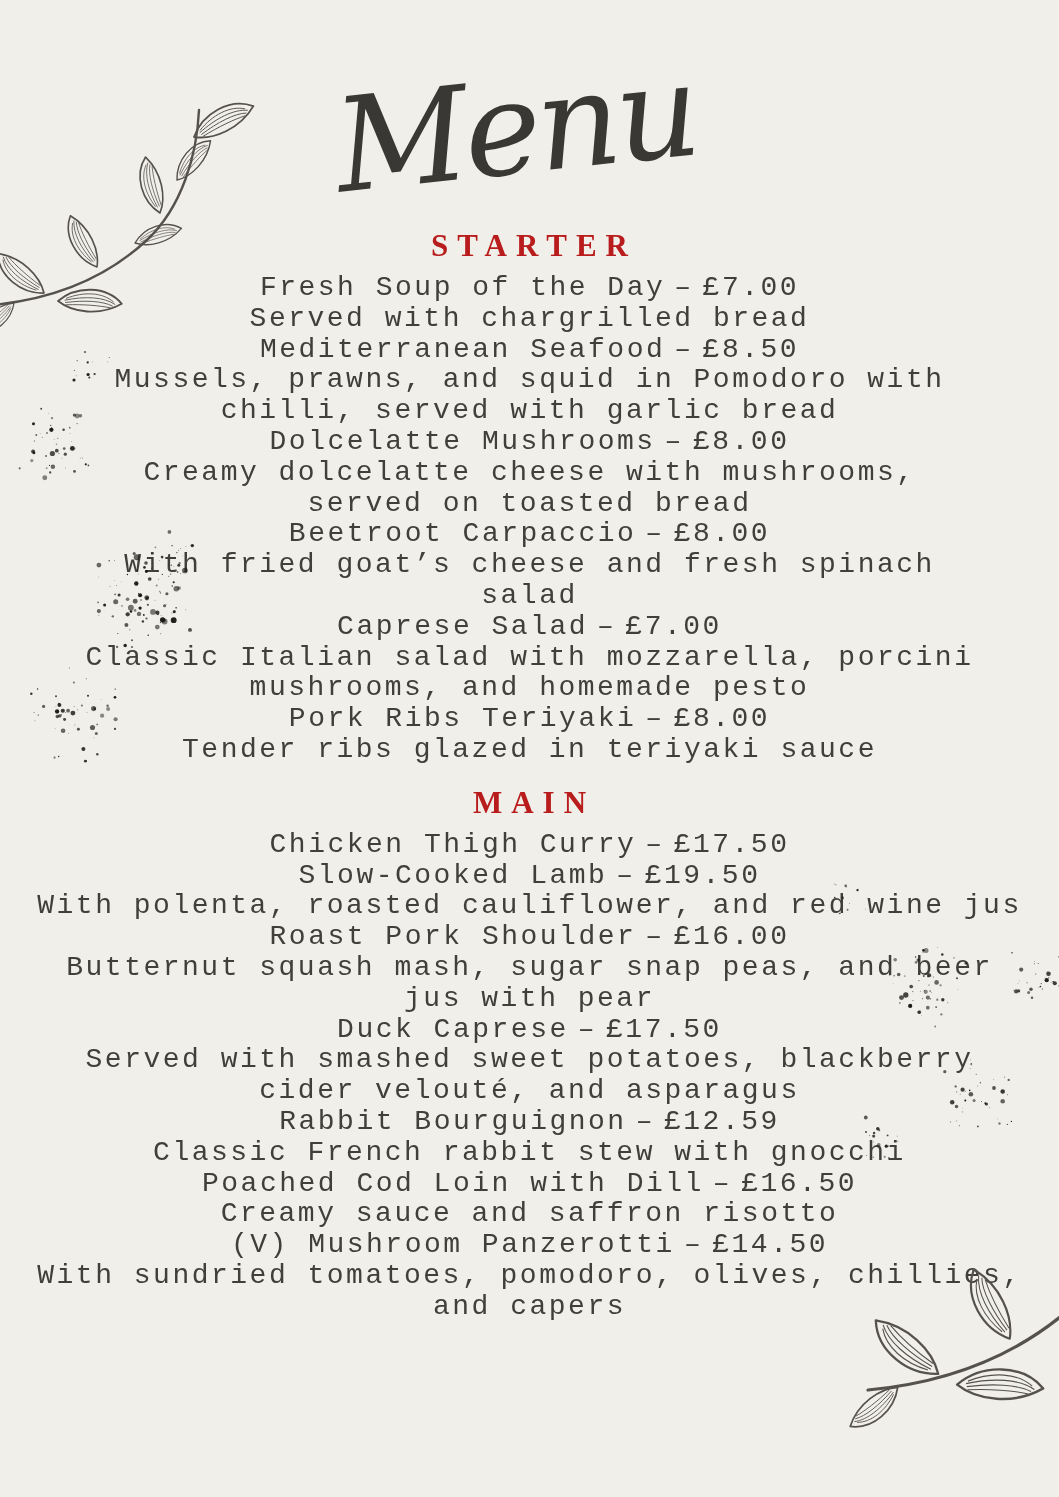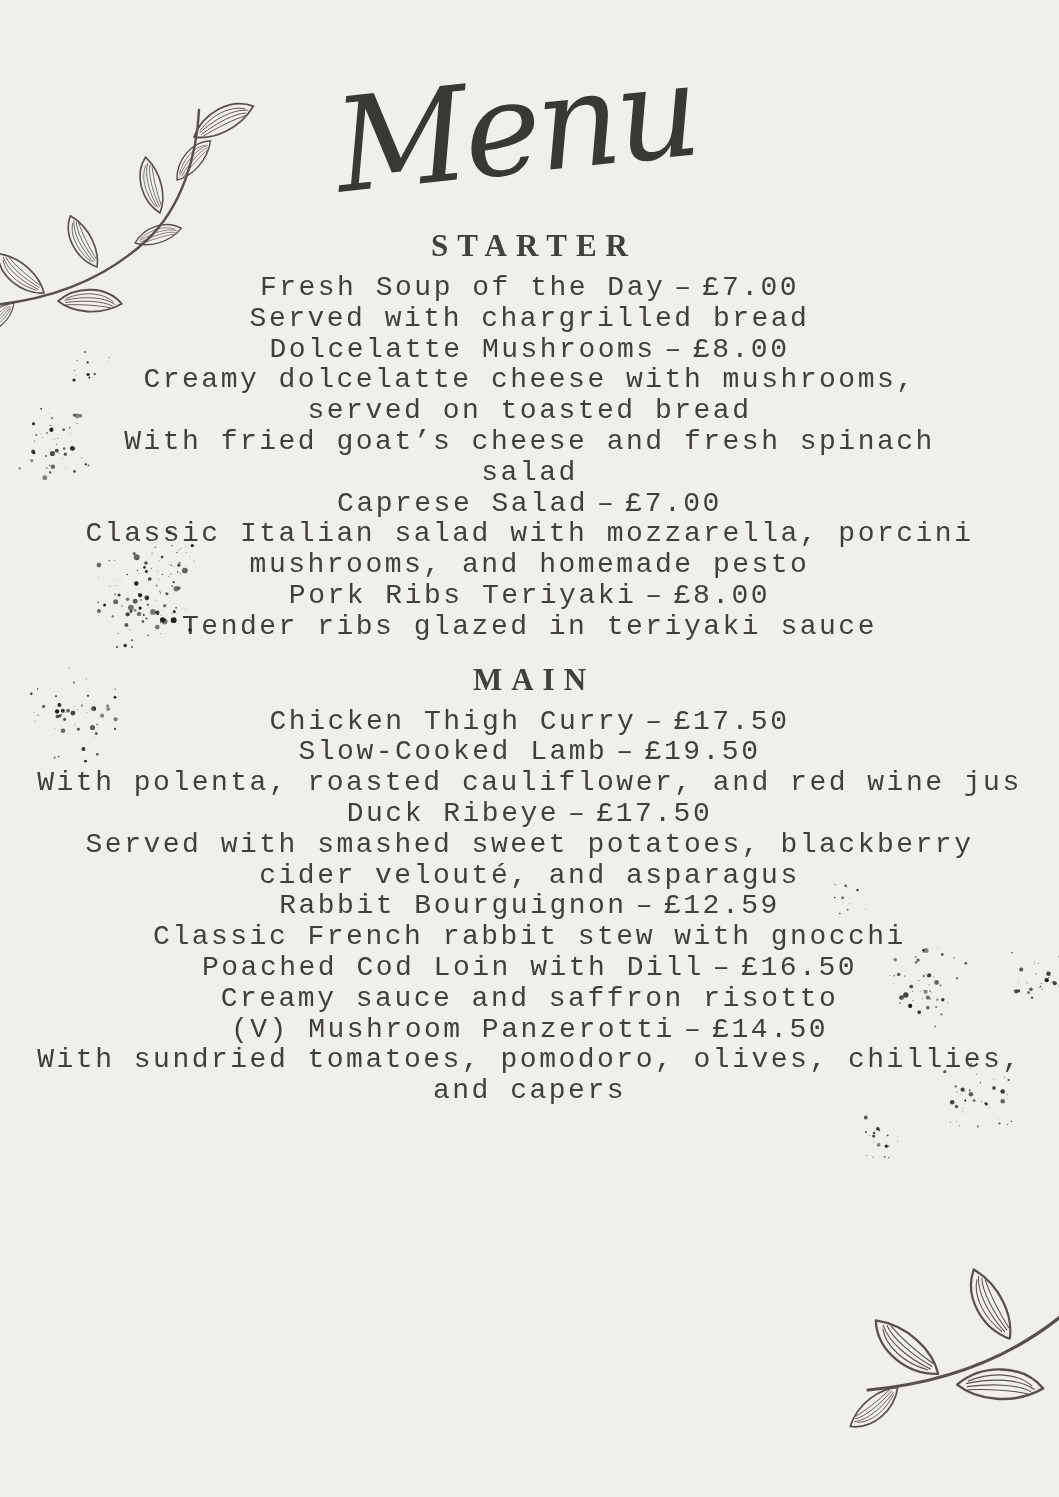--- a/index.html
+++ b/index.html
@@ -29,21 +29,21 @@
     transform:rotate(-6deg);
     letter-spacing:-4px;
   }
   .section-heading{
     font-family:"Liberation Serif","DejaVu Serif",serif;
     font-weight:600;
     font-size:31px;
     line-height:42px;
     letter-spacing:9px;
     text-indent:9px;
-    color:#404040;
+    color:#b91c1c;
     margin:14px 0 6px 0;
   }
   .menu-section + .menu-section .section-heading{margin-top:16px;}
   .items{
     width:1015px;
     margin:0 auto;
     font-family:Liberation Mono, monospace;
   }
   .menu-item{margin:0;}
   .item-line,.item-desc{
@@ -72,28 +72,34 @@
     <h1 class="page-title">Menu</h1>
     <main>
   <section class="menu-section">
     <h2 class="section-heading">STARTER</h2>
     <div class="items">
   <div class="menu-item">
     <div class="item-line"><span class="item-name">Fresh Soup of the Day</span><span class="item-sep">–</span><span class="item-price">£7.00</span></div>
     <div class="item-desc">Served with chargrilled bread</div>
   </div>
 
+  <div class="menu-item">
+    <div class="item-line"><span class="item-name">Mediterranean Seafood</span><span class="item-sep">–</span><span class="item-price">£8.50</span></div>
+    <div class="item-desc">Mussels, prawns, and squid in Pomodoro with
+chilli, served with garlic bread</div>
+  </div>
 
   <div class="menu-item">
     <div class="item-line"><span class="item-name">Dolcelatte Mushrooms</span><span class="item-sep">–</span><span class="item-price">£8.00</span></div>
     <div class="item-desc">Creamy dolcelatte cheese with mushrooms,
 served on toasted bread</div>
   </div>
 
   <div class="menu-item">
+    <div class="item-line"><span class="item-name">Beetroot Carpaccio</span><span class="item-sep">–</span><span class="item-price">£8.00</span></div>
     <div class="item-desc">With fried goat’s cheese and fresh spinach
 salad</div>
   </div>
 
   <div class="menu-item">
     <div class="item-line"><span class="item-name">Caprese Salad</span><span class="item-sep">–</span><span class="item-price">£7.00</span></div>
     <div class="item-desc">Classic Italian salad with mozzarella, porcini
 mushrooms, and homemade pesto</div>
   </div>
 
@@ -110,23 +116,28 @@
   <div class="menu-item">
     <div class="item-line"><span class="item-name">Chicken Thigh Curry</span><span class="item-sep">–</span><span class="item-price">£17.50</span></div>
   </div>
 
 
   <div class="menu-item">
     <div class="item-line"><span class="item-name">Slow-Cooked Lamb</span><span class="item-sep">–</span><span class="item-price">£19.50</span></div>
     <div class="item-desc">With polenta, roasted cauliflower, and red wine jus</div>
   </div>
 
-
-  <div class="menu-item">
-    <div class="item-line"><span class="item-name">Duck Ribeye</span><span class="item-sep">–</span><span class="item-price">£17.50</span></div>
+  <div class="menu-item">
+    <div class="item-line"><span class="item-name">Roast Pork Shoulder</span><span class="item-sep">–</span><span class="item-price">£16.00</span></div>
+    <div class="item-desc">Butternut squash mash, sugar snap peas, and beer
+jus with pear</div>
+  </div>
+
+  <div class="menu-item">
+    <div class="item-line"><span class="item-name">Duck Caprese</span><span class="item-sep">–</span><span class="item-price">£17.50</span></div>
     <div class="item-desc">Served with smashed sweet potatoes, blackberry
 cider velouté, and asparagus</div>
   </div>
 
   <div class="menu-item">
     <div class="item-line"><span class="item-name">Rabbit Bourguignon</span><span class="item-sep">–</span><span class="item-price">£12.59</span></div>
     <div class="item-desc">Classic French rabbit stew with gnocchi</div>
   </div>
 
   <div class="menu-item">

